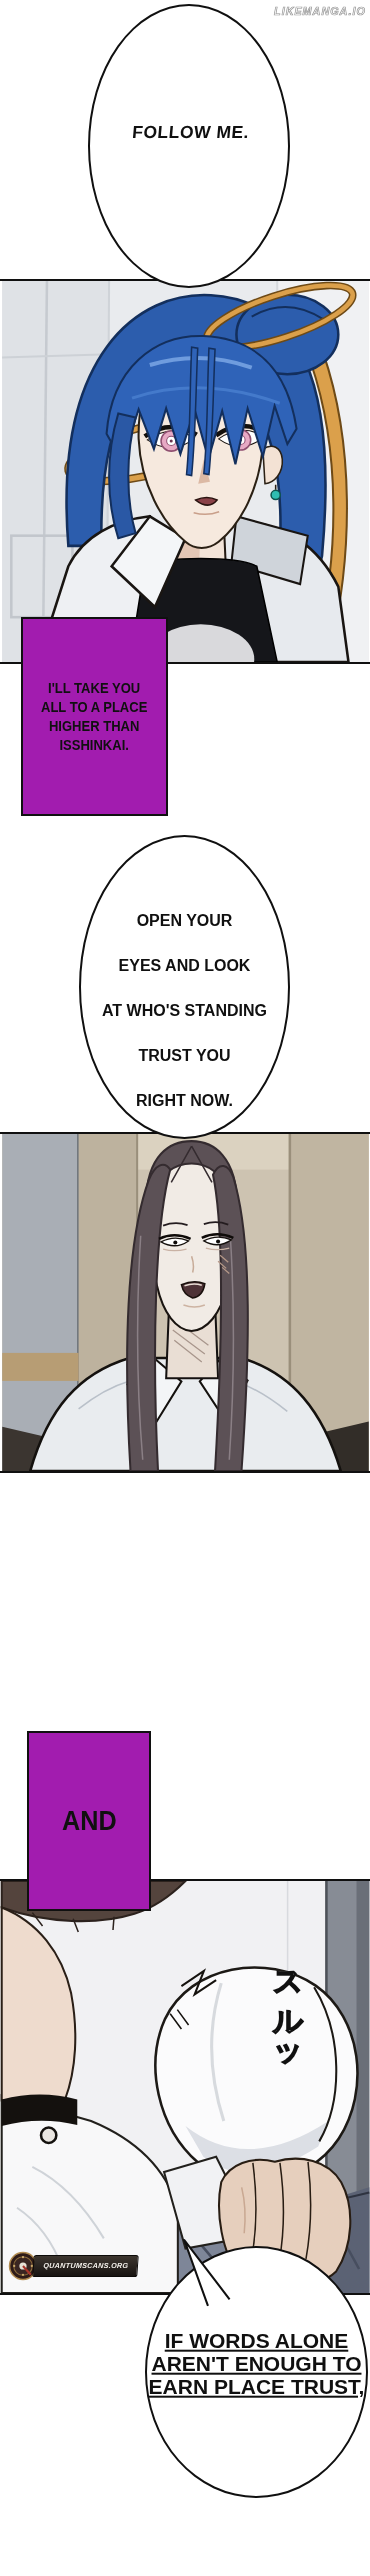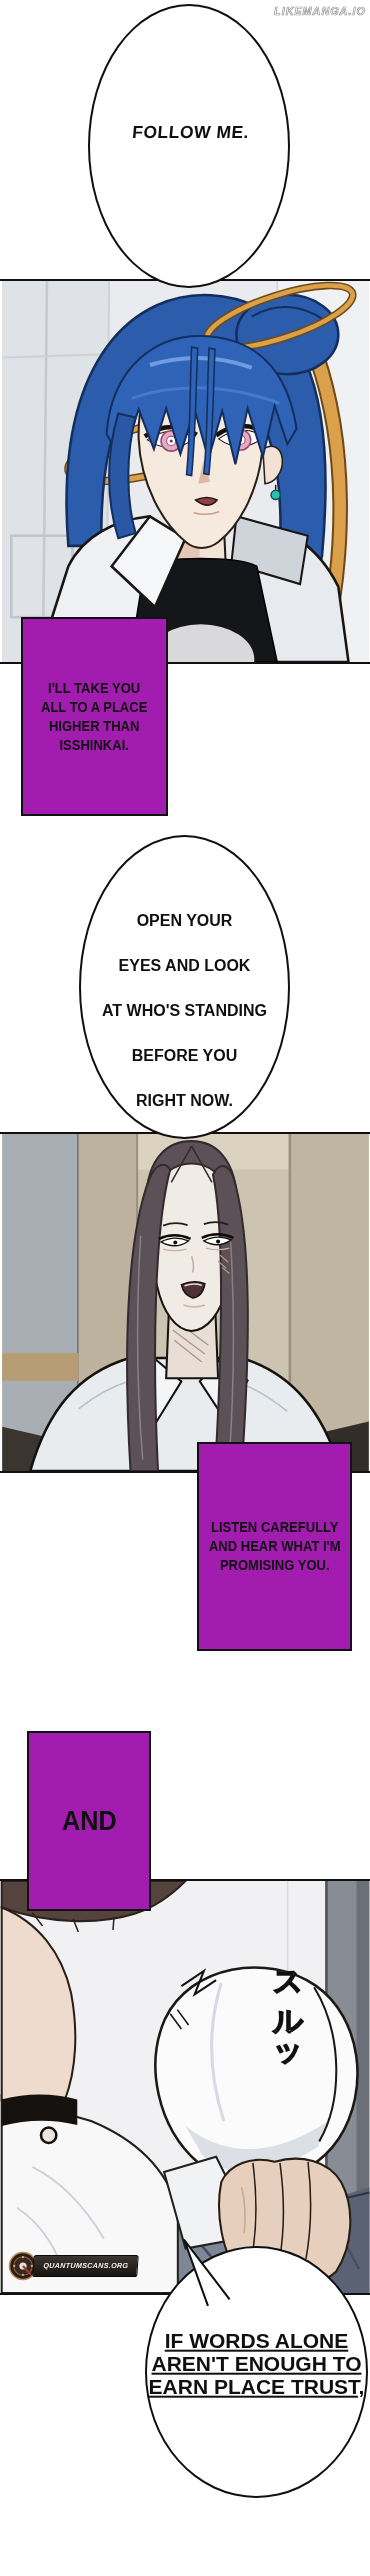--- a/index.html
+++ b/index.html
@@ -129,21 +129,21 @@
       <div>HIGHER THAN</div>
       <div>ISSHINKAI.</div>
     </div>
   </div>
 
   <div id="bubble2" class="abs bubble" style="left:79px;top:835px;width:211px;height:304px;">
     <div class="lines">
       <div>OPEN YOUR</div>
       <div>EYES AND LOOK</div>
       <div>AT WHO'S STANDING</div>
-      <div>BEFORE YOU</div>
+      <div>TRUST YOU</div>
       <div>RIGHT NOW.</div>
     </div>
   </div>
 
   <div id="panel2" class="abs panel" style="top:1132px;height:341px;">
     <svg viewBox="0 0 720 662">
       <rect width="720" height="662" fill="#cdc3b1"></rect>
       <rect width="720" height="70" fill="#dbd2c0"></rect>
       <rect width="150" height="662" fill="#a9aeb5"></rect>
       <line x1="150" y1="0" x2="150" y2="662" stroke="#6f747b" stroke-width="6"></line>
@@ -187,27 +187,20 @@
         <path d="M400,224 Q422,230 446,224" fill="none" stroke="#c9b2a4" stroke-width="2.5"></path>
       </g>
       <path d="M372,240 Q378,258 374,272" fill="none" stroke="#c7ab98" stroke-width="3"></path>
       <path d="M352,296 Q376,286 398,294 Q394,320 374,322 Q356,316 352,296 Z" fill="#4e3236" stroke="#1a100c" stroke-width="3"></path>
       <path d="M358,298 Q376,292 392,297" fill="none" stroke="#e8ddd4" stroke-width="3"></path>
       <path d="M356,336 Q378,344 398,336" fill="none" stroke="#cdb3a2" stroke-width="3"></path>
       <path d="M428,238 L444,252 M424,250 L440,264 M432,262 L446,274" stroke="#b59888" stroke-width="2.5"></path>
     </svg>
   </div>
 
-  <div id="box-listen" class="abs tbox" style="left:197px;top:1442px;width:155px;height:209px;">
-    <div class="lines box-font">
-      <div>LISTEN CAREFULLY</div>
-      <div>AND HEAR WHAT I'M</div>
-      <div>PROMISING YOU.</div>
-    </div>
-  </div>
 
   <div id="box-and" class="abs tbox" style="left:27px;top:1731px;width:124px;height:180px;align-items:center;">
     <div class="lines">
       <div>AND</div>
     </div>
   </div>
 
   <div id="panel3" class="abs panel" style="top:1879px;height:416px;">
     <svg viewBox="0 0 720 807">
       <rect width="720" height="807" fill="#f1f1f3"></rect>

